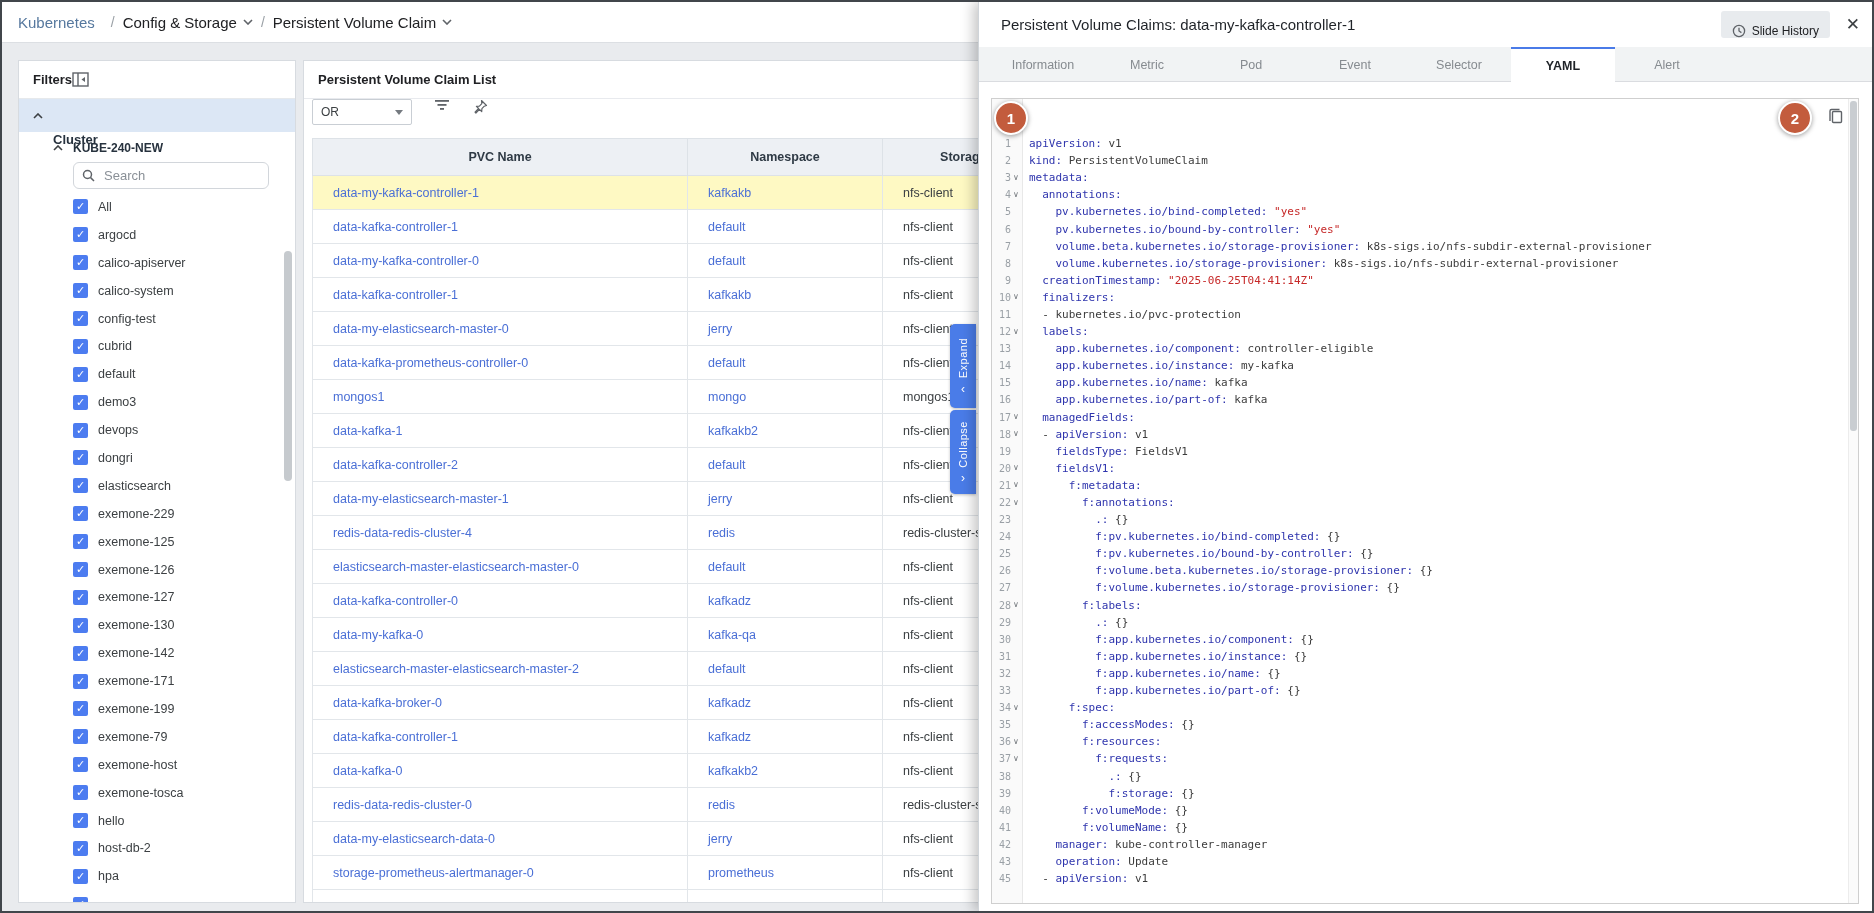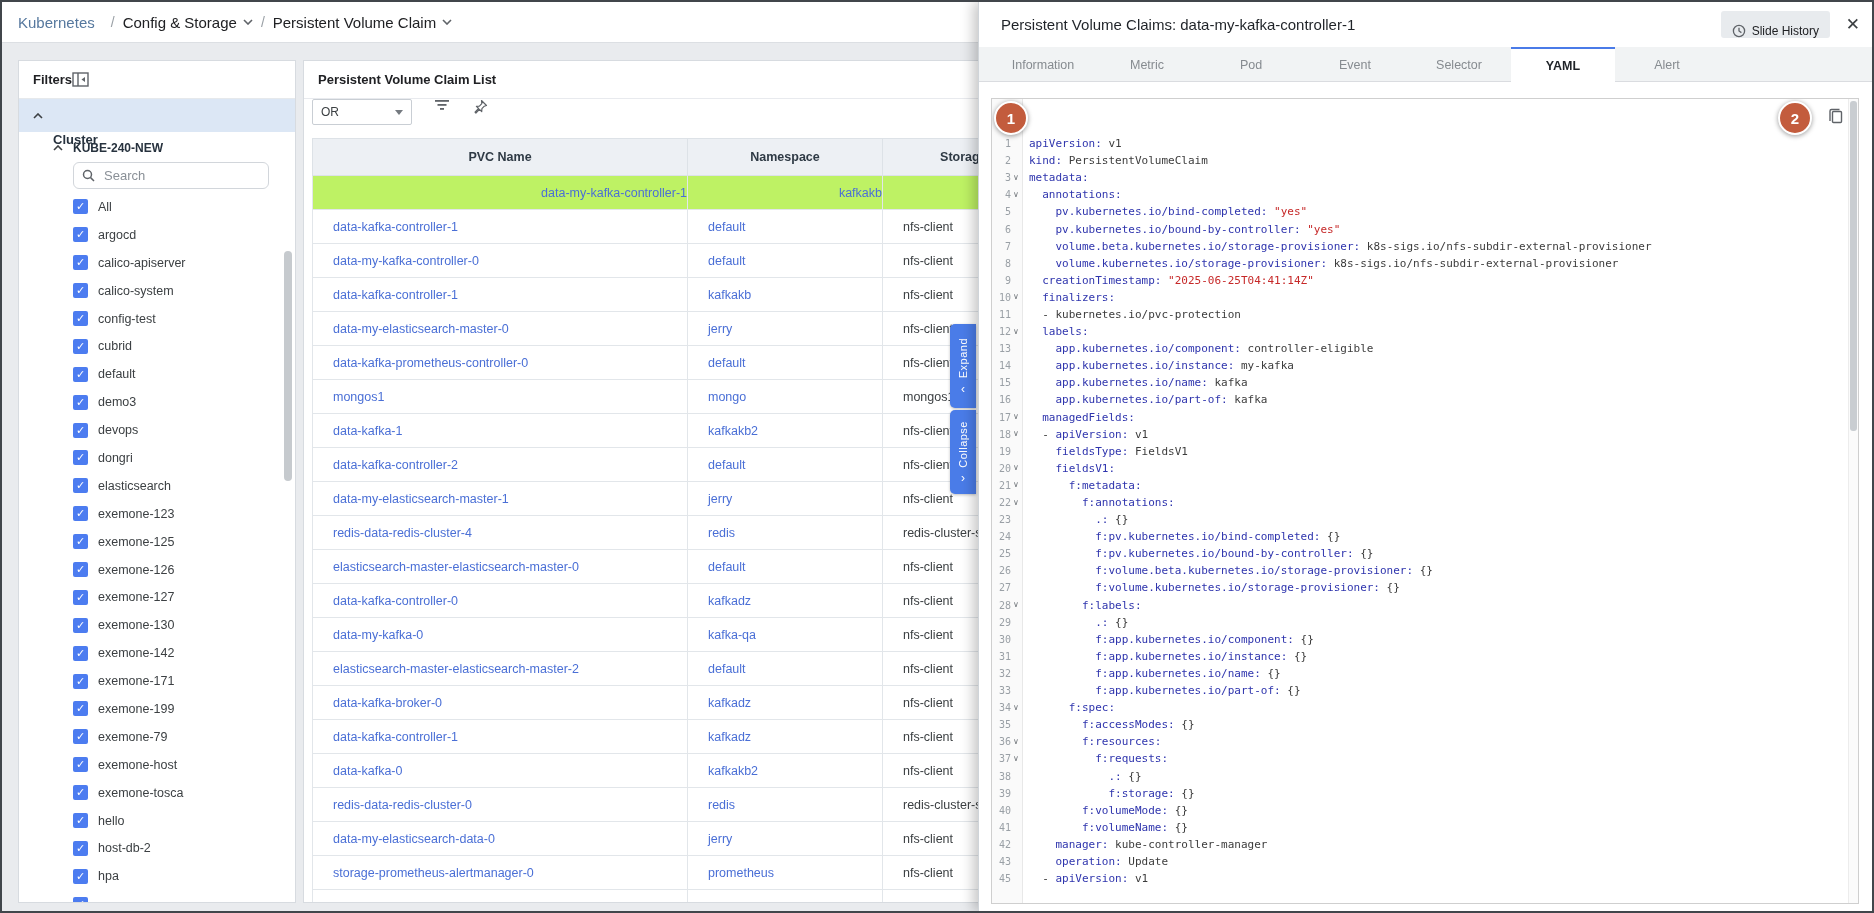--- a/index.html
+++ b/index.html
@@ -45,21 +45,21 @@
     align-items:center;justify-content:space-between;padding:0 8px;box-sizing:border-box;cursor:pointer;}
   .or-select span{font-size:12px;color:#3c4043;}
   .tri-down{width:0;height:0;border-left:4px solid transparent;border-right:4px solid transparent;
     border-top:5px solid #757a80;}
   .tool-icon{cursor:pointer;display:flex;align-items:center;}
   .tbl{position:absolute;left:8px;top:77px;width:756px;border-collapse:collapse;table-layout:fixed;}
   .tbl th{background:#edf0f4;height:34px;font-size:12.5px;font-weight:bold;color:#2f3a45;
     border:1px solid #dde2e7;text-align:center;}
   .tbl td{height:33px;font-size:12.5px;border:1px solid #e2e6ea;padding:0 0 0 20px;white-space:nowrap;overflow:hidden;}
   .tbl .c1{width:372px;} .tbl .c2{width:192px;} .tbl .c3{width:192px;}
-  .tbl tr.sel td{background:#bef264;text-align:right;}
+  .tbl tr.sel td{background:#fef9c3;}
   .lnk{color:#4a6fd6;cursor:pointer;}
   .plain-val{color:#3c4043;}
   .vtab{position:absolute;left:646px;width:26px;height:84px;background:#4a7ce8;color:#fff;
     border-radius:5px 0 0 5px;display:flex;flex-direction:column;align-items:center;
     justify-content:center;gap:5px;cursor:pointer;box-shadow:0 1px 3px rgba(0,0,0,.25);}
   .vtab .vlabel{writing-mode:vertical-rl;transform:rotate(180deg);font-size:11px;letter-spacing:.5px;}
   .vtab .vchev{font-size:12px;line-height:10px;}
   .vtab.expand{top:263px;} .vtab.collapse{top:349px;}
   
   .panel{position:absolute;left:976px;top:0;width:896px;height:909px;background:#fff;
@@ -186,21 +186,21 @@
         <div class="ns-item">
           <span class="cb">✓</span>
           <span class="ns-label">dongri</span>
         </div>
         <div class="ns-item">
           <span class="cb">✓</span>
           <span class="ns-label">elasticsearch</span>
         </div>
         <div class="ns-item">
           <span class="cb">✓</span>
-          <span class="ns-label">exemone-123</span>
+          <span class="ns-label">exemone-229</span>
         </div>
         <div class="ns-item">
           <span class="cb">✓</span>
           <span class="ns-label">exemone-125</span>
         </div>
         <div class="ns-item">
           <span class="cb">✓</span>
           <span class="ns-label">exemone-126</span>
         </div>
         <div class="ns-item">

